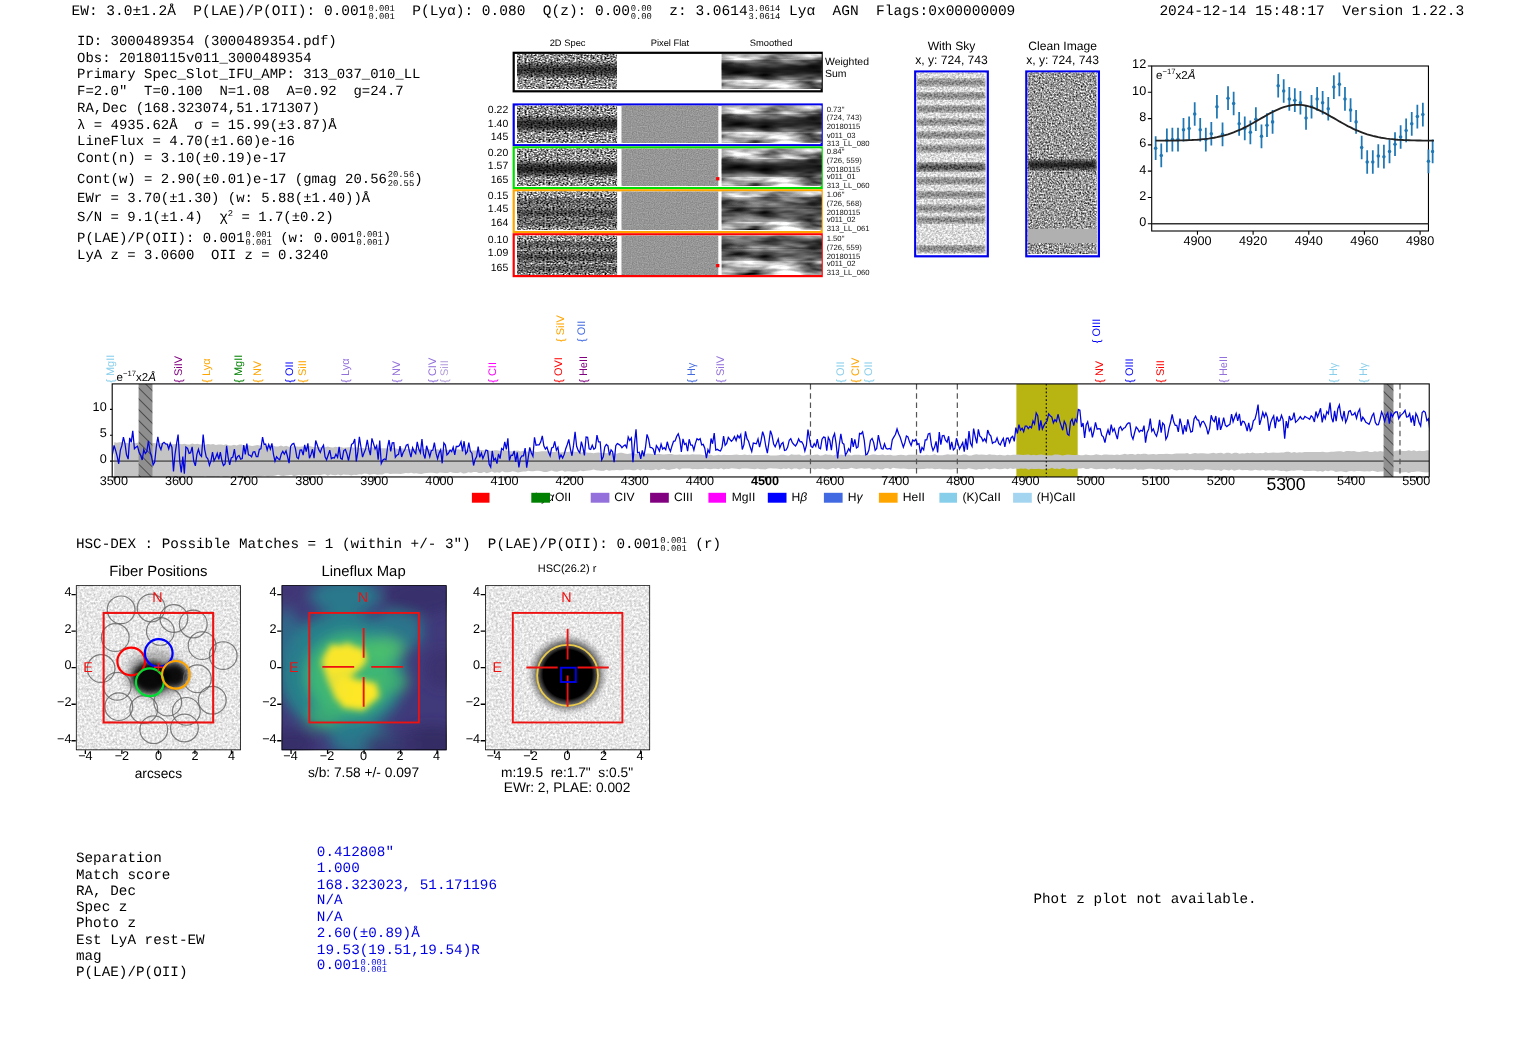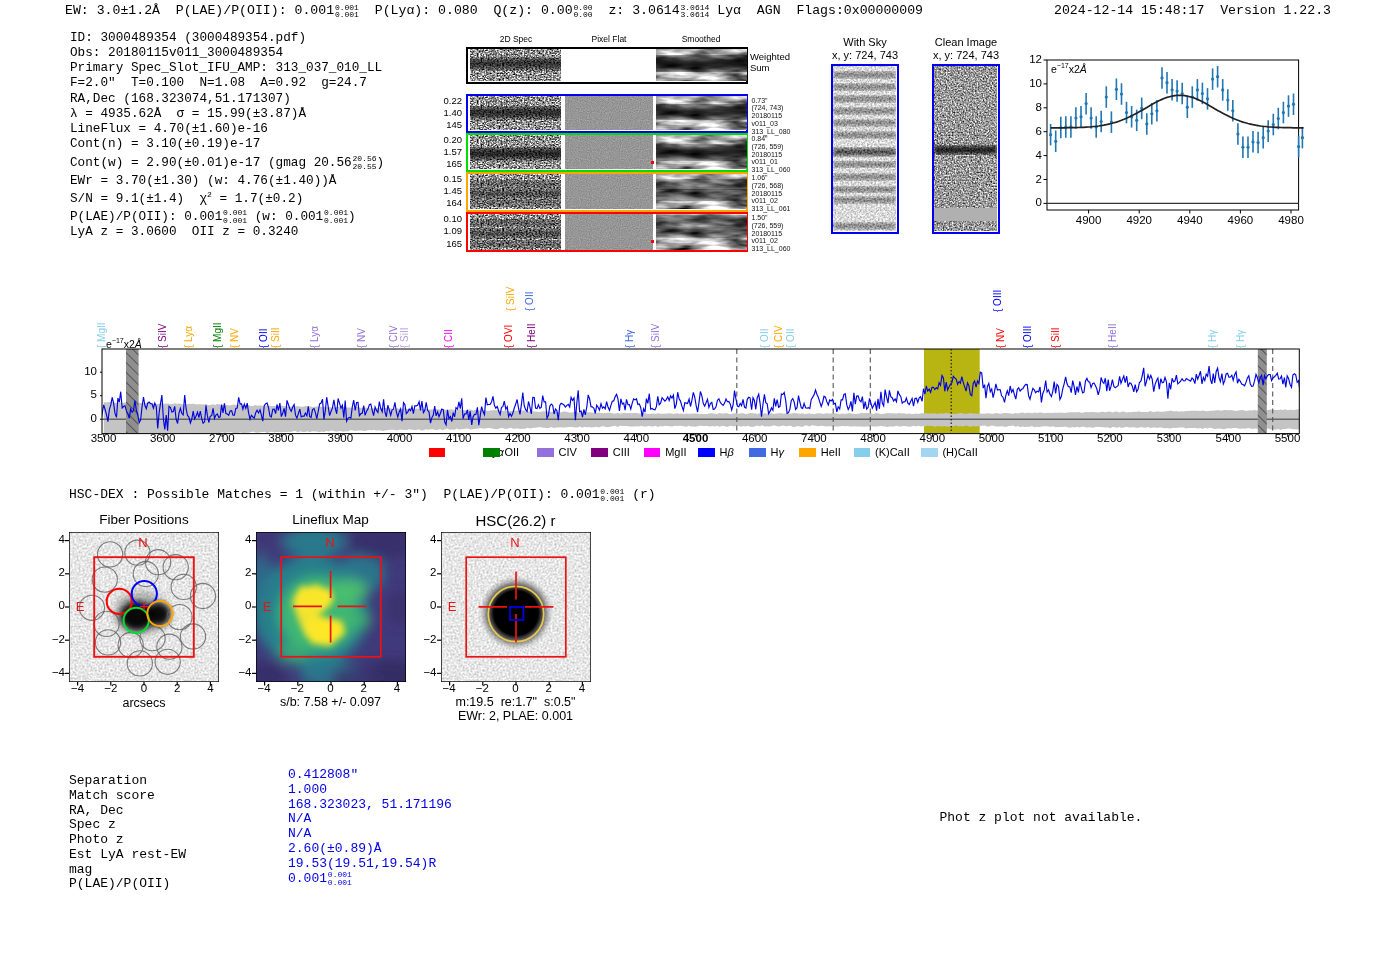--- a/index.html
+++ b/index.html
@@ -96,21 +96,21 @@
 <div class="abs mono" style="left:1054.0px;top:3.0px;font-size:13.2px;color:#000;">2024-12-14 15:48:17  Version 1.22.3</div>
 <div class="abs mono" style="left:70.0px;top:30.0px;font-size:12.7px;color:#000;">ID: 3000489354 (3000489354.pdf)</div>
 <div class="abs mono" style="left:70.0px;top:45.0px;font-size:12.7px;color:#000;">Obs: 20180115v011_3000489354</div>
 <div class="abs mono" style="left:70.0px;top:60.0px;font-size:12.7px;color:#000;">Primary Spec_Slot_IFU_AMP: 313_037_010_LL</div>
 <div class="abs mono" style="left:70.0px;top:75.0px;font-size:12.7px;color:#000;">F=2.0"  T=0.100  N=1.08  A=0.92  g=24.7</div>
 <div class="abs mono" style="left:70.0px;top:90.5px;font-size:12.7px;color:#000;">RA,Dec (168.323074,51.171307)</div>
 <div class="abs mono" style="left:70.0px;top:106.0px;font-size:12.7px;color:#000;">λ = 4935.62Å  σ = 15.99(±3.87)Å</div>
 <div class="abs mono" style="left:70.0px;top:121.0px;font-size:12.7px;color:#000;">LineFlux = 4.70(±1.60)e-16</div>
 <div class="abs mono" style="left:70.0px;top:136.0px;font-size:12.7px;color:#000;">Cont(n) = 3.10(±0.19)e-17</div>
 <div class="abs mono" style="left:70.0px;top:154.5px;font-size:12.7px;color:#000;">Cont(w) = 2.90(±0.01)e-17 (gmag 20.56 <span class="frac">20.56<br>20.55</span>)</div>
-<div class="abs mono" style="left:70.0px;top:172.5px;font-size:12.7px;color:#000;">EWr = 3.70(±1.30) (w: 4.76(±1.40))Å</div>
+<div class="abs mono" style="left:70.0px;top:172.5px;font-size:12.7px;color:#000;">EWr = 3.70(±1.30) (w: 5.88(±1.40))Å</div>
 <div class="abs mono" style="left:70.0px;top:190.0px;font-size:12.7px;color:#000;">S/N = 9.1(±1.4)  χ<sup style="font-size:8px">2</sup> = 1.7(±0.2)</div>
 <div class="abs mono" style="left:70.0px;top:208.5px;font-size:12.7px;color:#000;">P(LAE)/P(OII): 0.001 <span class="frac">0.001<br>0.001</span> (w: 0.001 <span class="frac">0.001<br>0.001</span>)</div>
 <div class="abs mono" style="left:70.0px;top:224.0px;font-size:12.7px;color:#000;">LyA z = 3.0600  OII z = 0.3240</div>
 <div class="abs ctr " style="left:516.0px;top:34.0px;width:300px;margin-left:-150px;font-size:8.5px;color:#000;">2D Spec</div>
 <div class="abs ctr " style="left:609.0px;top:34.0px;width:300px;margin-left:-150px;font-size:8.5px;color:#000;">Pixel Flat</div>
 <div class="abs ctr " style="left:701.0px;top:34.0px;width:300px;margin-left:-150px;font-size:8.5px;color:#000;">Smoothed</div>
 <div class="abs" style="left:466.0px;top:46.5px;width:282.0px;height:37.5px;border:2.5px solid #000;box-sizing:border-box;background:#fff;"><svg width="91" height="32" style="position:absolute;left:1.5px;top:0">
       <rect width="91" height="32" filter="url(#fnHi)"></rect>
       <rect x="-6" y="9.1" width="103" height="11.0" fill="#000" opacity="0.70" filter="url(#blur3)"></rect>
     </svg><svg width="91" height="32" style="position:absolute;left:187.5px;top:0">
@@ -385,21 +385,21 @@
 <div class="abs ctr " style="left:577.1px;top:431.5px;width:300px;margin-left:-150px;font-size:11.5px;color:#000;">4300</div>
 <div class="abs ctr " style="left:636.3px;top:431.5px;width:300px;margin-left:-150px;font-size:11.5px;color:#000;">4400</div>
 <div class="abs ctr " style="left:695.5px;top:431.5px;width:300px;margin-left:-150px;font-size:11.5px;color:#000;font-weight:bold;">4500</div>
 <div class="abs ctr " style="left:754.7px;top:431.5px;width:300px;margin-left:-150px;font-size:11.5px;color:#000;">4600</div>
 <div class="abs ctr " style="left:813.9px;top:431.5px;width:300px;margin-left:-150px;font-size:11.5px;color:#000;">7400</div>
 <div class="abs ctr " style="left:873.1px;top:431.5px;width:300px;margin-left:-150px;font-size:11.5px;color:#000;">4800</div>
 <div class="abs ctr " style="left:932.3px;top:431.5px;width:300px;margin-left:-150px;font-size:11.5px;color:#000;">4900</div>
 <div class="abs ctr " style="left:991.5px;top:431.5px;width:300px;margin-left:-150px;font-size:11.5px;color:#000;">5000</div>
 <div class="abs ctr " style="left:1050.7px;top:431.5px;width:300px;margin-left:-150px;font-size:11.5px;color:#000;">5100</div>
 <div class="abs ctr " style="left:1109.9px;top:431.5px;width:300px;margin-left:-150px;font-size:11.5px;color:#000;">5200</div>
-<div class="abs ctr " style="left:1169.1px;top:431.5px;width:300px;margin-left:-150px;font-size:11px;color:#000;">5300</div>
+<div class="abs ctr " style="left:1169.1px;top:431.5px;width:300px;margin-left:-150px;font-size:16px;color:#000;">5300</div>
 <div class="abs ctr " style="left:1228.3px;top:431.5px;width:300px;margin-left:-150px;font-size:11.5px;color:#000;">5400</div>
 <div class="abs ctr " style="left:1287.5px;top:431.5px;width:300px;margin-left:-150px;font-size:11.5px;color:#000;">5500</div>
 <div class="abs rgt " style="left:37.0px;top:411.9px;width:60px;font-size:11.5px;color:#000;">0</div>
 <div class="abs rgt " style="left:37.0px;top:388.4px;width:60px;font-size:11.5px;color:#000;">5</div>
 <div class="abs rgt " style="left:37.0px;top:364.9px;width:60px;font-size:11.5px;color:#000;">10</div>
 <div class="abs " style="left:106.0px;top:337.0px;font-size:10.5px;color:#000;">e<sup style="font-size:7px">−17</sup>x2<i>Å</i></div>
 <div class="abs" style="left:107.0px;top:338.0px;font-size:10px;line-height:10px;color:#87ceeb;transform:rotate(-90deg);transform-origin:0 100%;">{ MgII</div>
 <div class="abs" style="left:168.0px;top:338.0px;font-size:10px;line-height:10px;color:#800080;transform:rotate(-90deg);transform-origin:0 100%;">{ SiIV</div>
 <div class="abs" style="left:194.0px;top:338.0px;font-size:10px;line-height:10px;color:#ffa500;transform:rotate(-90deg);transform-origin:0 100%;">{ Lyα</div>
 <div class="abs" style="left:223.0px;top:338.0px;font-size:10px;line-height:10px;color:#008000;transform:rotate(-90deg);transform-origin:0 100%;">{ MgII</div>
@@ -443,21 +443,21 @@
 <div class="abs " style="left:770.6px;top:445.5px;font-size:11.0px;color:#000;">H<i>γ</i></div>
 <div class="abs" style="left:799.2px;top:447.6px;width:16.7px;height:9.3px;background:#ffa500;"></div>
 <div class="abs " style="left:820.7px;top:445.5px;font-size:11.0px;color:#000;">HeII</div>
 <div class="abs" style="left:853.5px;top:447.6px;width:16.7px;height:9.3px;background:#87ceeb;"></div>
 <div class="abs " style="left:875.0px;top:445.5px;font-size:11.0px;color:#000;">(K)CaII</div>
 <div class="abs" style="left:920.9px;top:447.6px;width:16.7px;height:9.3px;background:#a3d5f0;"></div>
 <div class="abs " style="left:942.4px;top:445.5px;font-size:11.0px;color:#000;">(H)CaII</div>
 <div class="abs mono" style="left:69.0px;top:487.0px;font-size:13.0px;color:#000;">HSC-DEX : Possible Matches = 1 (within +/- 3")  P(LAE)/P(OII): 0.001 <span class="frac">0.001<br>0.001</span> (r)</div>
 <div class="abs ctr " style="left:144.0px;top:512.0px;width:300px;margin-left:-150px;font-size:13.5px;color:#000;">Fiber Positions</div>
 <div class="abs ctr " style="left:330.5px;top:512.0px;width:300px;margin-left:-150px;font-size:13.5px;color:#000;">Lineflux Map</div>
-<div class="abs ctr " style="left:515.5px;top:512.0px;width:300px;margin-left:-150px;font-size:15px;color:#000;">HSC(26.2) r</div>
+<div class="abs ctr " style="left:515.5px;top:512.0px;width:300px;margin-left:-150px;font-size:10px;color:#000;">HSC(26.2) r</div>
 <div class="abs ctr " style="left:77.6px;top:681.5px;width:300px;margin-left:-150px;font-size:11.5px;color:#000;">−4</div>
 <div class="abs ctr " style="left:110.8px;top:681.5px;width:300px;margin-left:-150px;font-size:11.5px;color:#000;">−2</div>
 <div class="abs ctr " style="left:144.0px;top:681.5px;width:300px;margin-left:-150px;font-size:11.5px;color:#000;">0</div>
 <div class="abs ctr " style="left:177.2px;top:681.5px;width:300px;margin-left:-150px;font-size:11.5px;color:#000;">2</div>
 <div class="abs ctr " style="left:210.4px;top:681.5px;width:300px;margin-left:-150px;font-size:11.5px;color:#000;">4</div>
 <div class="abs rgt " style="left:5.0px;top:665.6px;width:60px;font-size:11.5px;color:#000;">−4</div>
 <div class="abs rgt " style="left:5.0px;top:632.5px;width:60px;font-size:11.5px;color:#000;">−2</div>
 <div class="abs rgt " style="left:5.0px;top:599.2px;width:60px;font-size:11.5px;color:#000;">0</div>
 <div class="abs rgt " style="left:5.0px;top:566.0px;width:60px;font-size:11.5px;color:#000;">2</div>
 <div class="abs rgt " style="left:5.0px;top:532.9px;width:60px;font-size:11.5px;color:#000;">4</div>
@@ -597,15 +597,15 @@
     <circle cx="75" cy="81" r="37" fill="url(#hscblob)"></circle>
     <circle cx="75" cy="82" r="27.7" fill="none" stroke="#e8c94a" stroke-width="1.7"></circle>
     <rect x="25.2" y="25.2" width="99.6" height="99.6" fill="none" stroke="#ee1111" stroke-width="1.7"></rect>
     <path d="M75 39.5 v28 M75 82 v28.5 M37.5 74.8 h28.5 M84 74.8 h28.5" stroke="#ee1111" stroke-width="1.7" fill="none"></path>
     <rect x="69" y="75" width="13.5" height="13" fill="none" stroke="#0000ee" stroke-width="1.7"></rect>
     <text x="74" y="15" fill="#ee1111" font-size="13" text-anchor="middle" font-family="Liberation Sans">N</text>
     <text x="11" y="79" fill="#ee1111" font-size="13" text-anchor="middle" font-family="Liberation Sans">E</text>
     <rect width="150" height="150" fill="none" stroke="#000" stroke-width="1.4"></rect>
   </svg>
 <div class="abs ctr " style="left:515.5px;top:694.5px;width:300px;margin-left:-150px;font-size:12.5px;color:#000;">m:19.5  re:1.7"  s:0.5"</div>
-<div class="abs ctr " style="left:515.5px;top:708.5px;width:300px;margin-left:-150px;font-size:12.5px;color:#000;">EWr: 2, PLAE: 0.001</div>
+<div class="abs ctr " style="left:515.5px;top:708.5px;width:300px;margin-left:-150px;font-size:12.5px;color:#000;">EWr: 2, PLAE: 0.002</div>
 <div class="abs mono" style="left:69px;top:774px;font-size:13px;line-height:14.75px;">Separation<br>Match score<br>RA, Dec<br>Spec z<br>Photo z<br>Est LyA rest-EW<br>mag<br>P(LAE)/P(OII)</div>
 <div class="abs mono" style="left:288px;top:768px;font-size:13px;line-height:14.75px;color:#0000e6;">0.412808"<br>1.000<br>168.323023, 51.171196<br>N/A<br>N/A<br>2.60(±0.89)Å<br>19.53(19.51,19.54)R<br>0.001 <span class="frac">0.001<br>0.001</span></div>
 <div class="abs mono" style="left:939.5px;top:809.5px;font-size:13.0px;color:#000;">Phot z plot not available.</div>
 </body></html>

